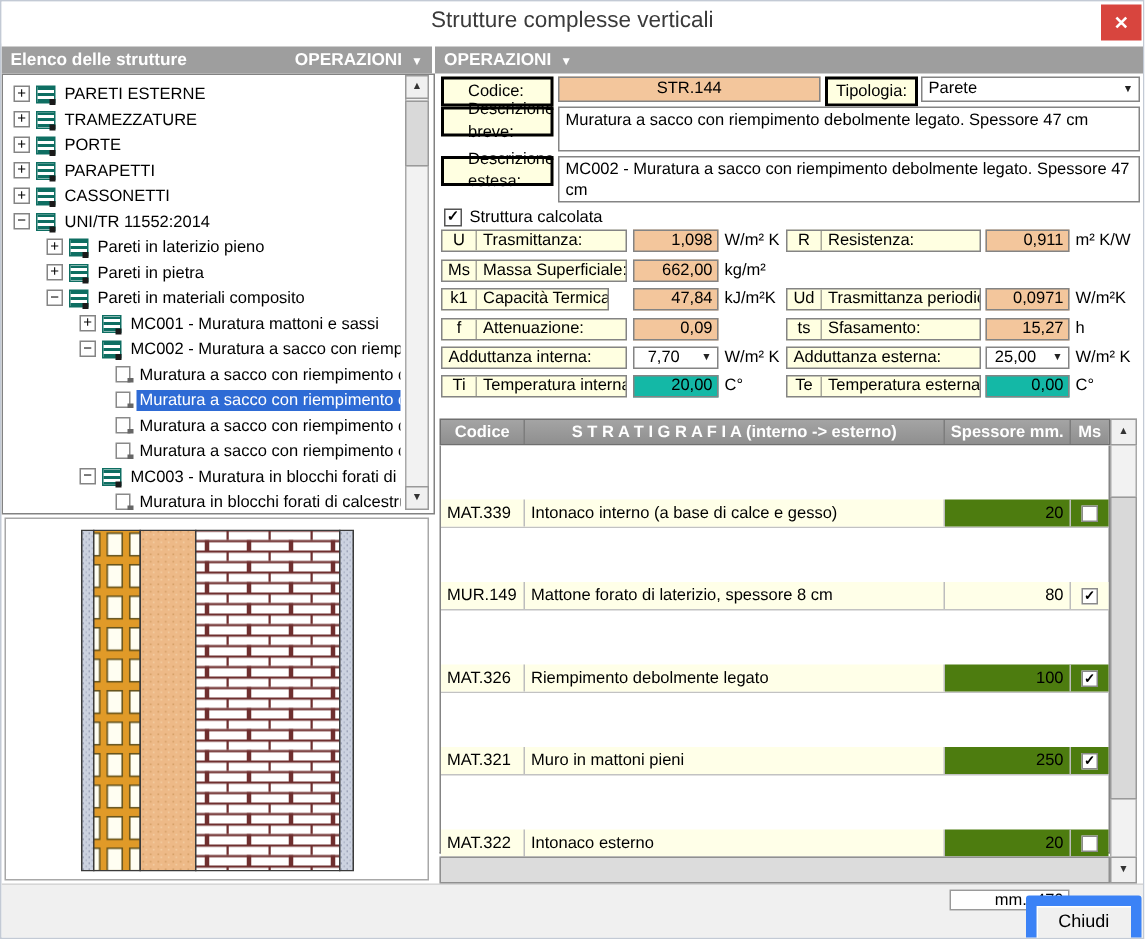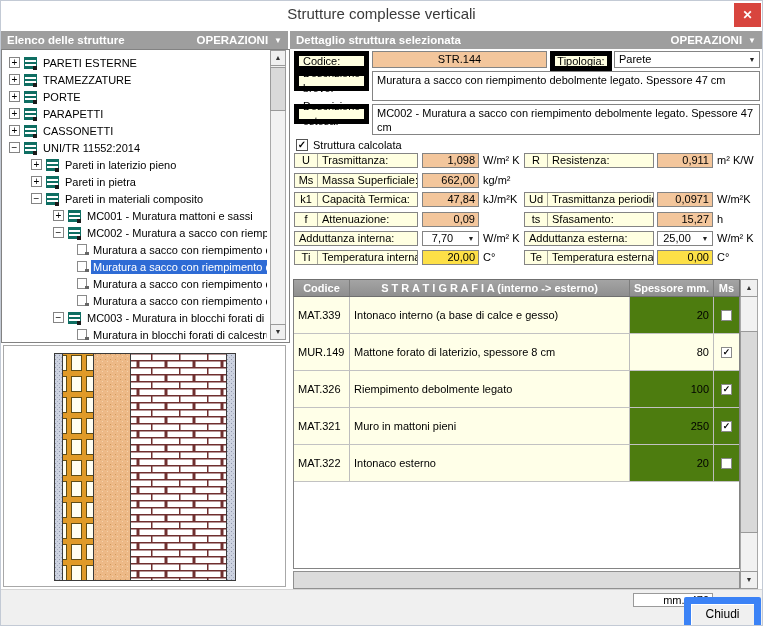--- a/index.html
+++ b/index.html
@@ -37,50 +37,50 @@
   .sb-track{position:absolute;background:#f2f2f2;border:1px solid #a9a9a9;box-sizing:border-box;}
   .sb-btn{position:absolute;background:#f0f0f0;border:1px solid #9a9a9a;box-sizing:border-box;
           text-align:center;font-size:7px;color:#333;cursor:pointer;}
   .sb-thumb{position:absolute;background:#d9d9d9;border:1px solid #9a9a9a;box-sizing:border-box;cursor:grab;}
 
   
   .preview{position:absolute;left:2px;top:344px;width:283px;height:242px;background:#fff;border:1px solid #a8a8a8;box-sizing:border-box;}
   .bottomstrip{position:absolute;left:0;top:588px;width:761px;height:36px;background:#f0f0f0;border-top:1px solid #d6d6d6;}
 
   
-  .ylab{position:absolute;background:#ffffe1;border:5px solid #000000;height:20px;line-height:15px;
-        padding:0 4px;box-sizing:border-box;display:flex;align-items:center;}
+  .ylab{position:absolute;background:#ffffe1;border:2px solid #000000;height:20px;line-height:15px;
+        padding:0 16px;box-sizing:border-box;display:flex;align-items:center;}
   .fbox{position:absolute;background:#ffffe1;border:1px solid #848484;height:15px;box-sizing:border-box;
         display:flex;align-items:stretch;overflow:hidden;}
   .fsym{flex:0 0 22px;text-align:center;border-right:1px solid #a8a89a;line-height:13px;}
   .flab{padding-left:4px;line-height:13px;white-space:nowrap;}
   .fval{position:absolute;border:1px solid #848484;height:15px;line-height:13px;text-align:right;
         padding:0 3px;box-sizing:border-box;}
   .salmon{background:#f3c69c;}
-  .whitefld{background:#fde047;}
+  .whitefld{background:#14b8a6;}
   .funit{position:absolute;line-height:15px;white-space:nowrap;}
   .txtarea{position:absolute;background:#fff;border:1px solid #848484;box-sizing:border-box;
            padding:1px 4px;line-height:14px;overflow:hidden;}
   .combo{position:absolute;background:#fff;border:1px solid #848484;height:15px;box-sizing:border-box;
          display:flex;align-items:center;cursor:pointer;}
   .combo-val{flex:1;text-align:center;padding-right:2px;line-height:13px;}
   .combo-val.left{text-align:left;padding-left:4px;}
   .combo-arrow{flex:0 0 14px;text-align:center;font-size:7px;color:#222;}
   .chk{display:inline-block;width:12px;height:12px;border:1px solid #555;background:#fff;box-sizing:border-box;
        text-align:center;line-height:10px;font-size:10px;font-weight:bold;vertical-align:middle;}
 
   
   .tblhead{position:absolute;left:292px;top:278px;width:447px;height:18px;display:flex;
            background:linear-gradient(#a4a4a4,#8f8f8f);border:1px solid #6f6f6f;box-sizing:border-box;
            color:#fff;font-weight:bold;}
   .thc{border-right:1px solid #7d7d7d;display:flex;align-items:center;justify-content:center;
        box-sizing:border-box;overflow:hidden;white-space:nowrap;}
   .tblbody{position:absolute;left:292px;top:296px;width:447px;height:272px;background:#fff;
            border:1px solid #848484;border-top:none;box-sizing:border-box;}
-  .drow{display:flex;height:37px;border-bottom:1px solid #c2c2c2;box-sizing:border-box;}
+  .drow{display:flex;height:19px;border-bottom:1px solid #c2c2c2;box-sizing:border-box;margin-top:36px;}
   .dc{border-right:1px solid #bdbdbd;box-sizing:border-box;display:flex;align-items:center;
       padding:0 4px;overflow:hidden;white-space:nowrap;}
   .dc.ivory{background:#ffffe8;}
   .dc.white{background:#4d7c0f;}
   .drow.hl .dc{background:#ffffe8;}
   .dc.num{justify-content:flex-end;}
   .dc.ctr{justify-content:center;padding:0;}
   .tchk{display:inline-block;width:11px;height:11px;border:1px solid #8a8a8a;background:#fff;
         box-sizing:border-box;text-align:center;line-height:9px;font-size:9px;font-weight:bold;}
   .totalbar{position:absolute;left:292px;top:570px;width:447px;height:18px;background:#dcdcdc;
@@ -103,21 +103,20 @@
   </div>
 
   <div class="phead" style="left:0;top:30px;width:287px;">
     <span>Elenco delle strutture</span>
     <span class="ops">
       <span>OPERAZIONI</span>
       <span class="ops-arrow">▼</span>
     </span>
   </div>
   <div class="phead" style="left:289px;top:30px;width:472px;">
-    <span>Dettaglio struttura selezionata</span>
     <span class="ops">
       <span>OPERAZIONI</span>
       <span class="ops-arrow">▼</span>
     </span>
   </div>
 
   <div class="treepanel">
     <div class="trow" style="top:4px;padding-left:6px;">
       <span class="exp">+</span>
       <span class="ico-struct"></span>
@@ -283,21 +282,21 @@
   <div class="fval salmon" style="left:656px;top:152px;width:56px;">0,911</div>
   <span class="funit" style="left:716px;top:152px;">m² K/W</span>
 
   <div class="fbox" style="left:293px;top:172px;width:124px;">
     <span class="fsym">Ms</span>
     <span class="flab">Massa Superficiale:</span>
   </div>
   <div class="fval salmon" style="left:421px;top:172px;width:57px;">662,00</div>
   <span class="funit" style="left:482px;top:172px;">kg/m²</span>
 
-  <div class="fbox" style="left:293px;top:191px;width:124px;">
+  <div class="fbox" style="left:293px;top:191px;width:112px;">
     <span class="fsym">k1</span>
     <span class="flab">Capacità Termica:</span>
   </div>
   <div class="fval salmon" style="left:421px;top:191px;width:57px;">47,84</div>
   <span class="funit" style="left:482px;top:191px;">kJ/m²K</span>
   <div class="fbox" style="left:523px;top:191px;width:130px;">
     <span class="fsym">Ud</span>
     <span class="flab">Trasmittanza periodica:</span>
   </div>
   <div class="fval salmon" style="left:656px;top:191px;width:56px;">0,0971</div>

